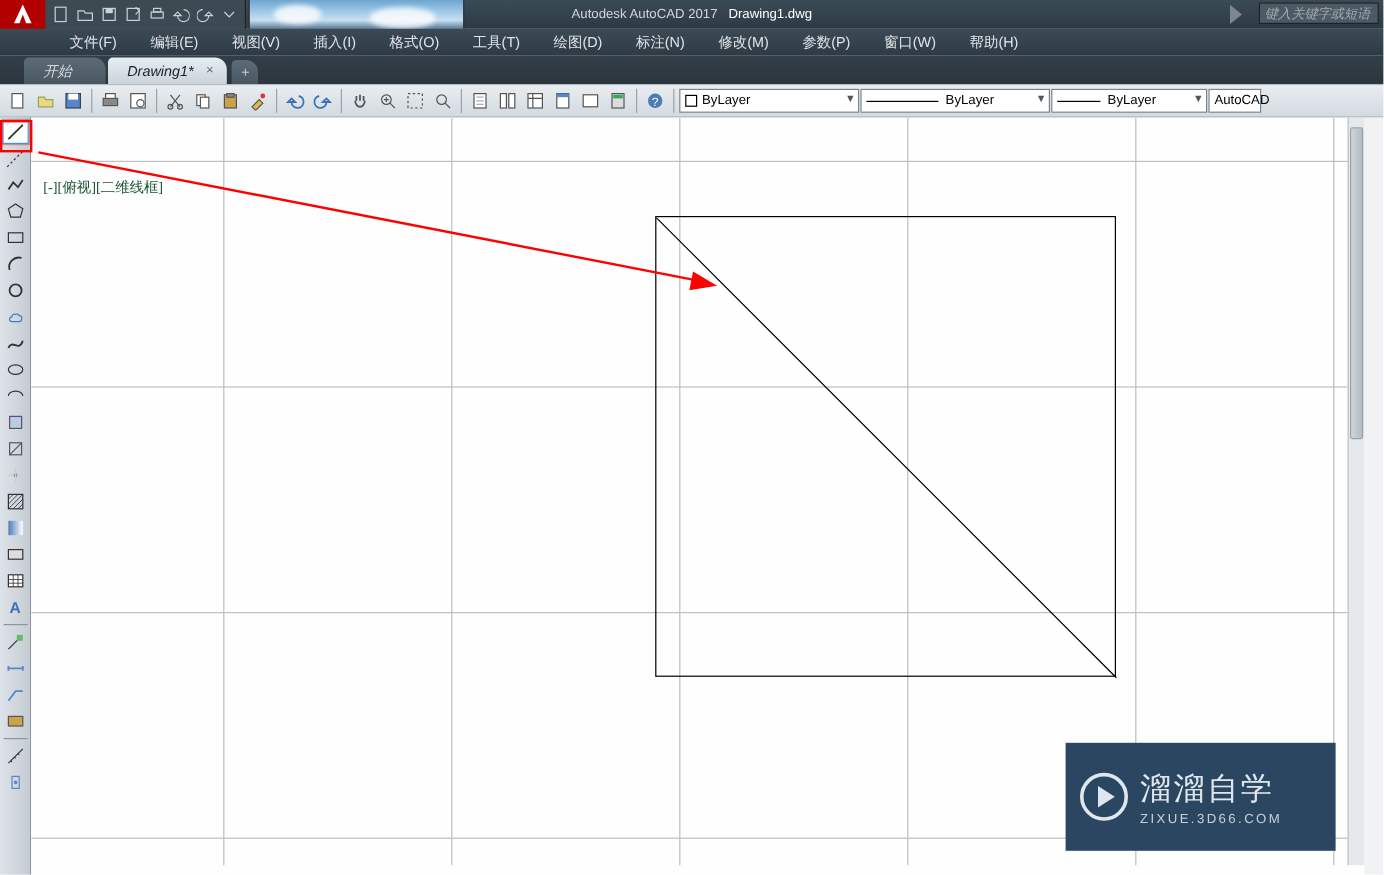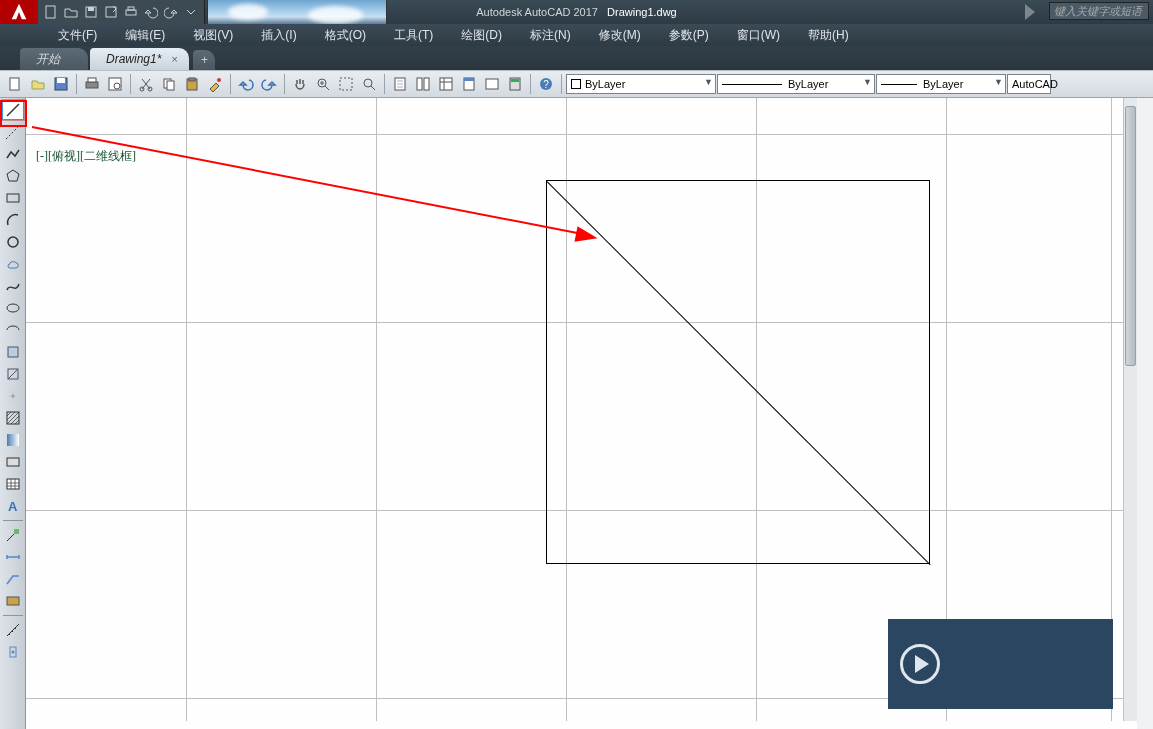--- a/index.html
+++ b/index.html
@@ -495,16 +495,20 @@
 
   <div class="square" style="left:520px; top:82px; width:384px; height:384px"></div>
 
   <div class="diagonal" style="left:521px; top:83px; width:542px; transform:rotate(45deg)"></div>
 
   <div class="arrow-line" style="left:6px; top:28px; width:562px; transform:rotate(11deg)"></div>
   <div class="arrow-head" style="left:550px; top:128px; transform:rotate(11deg)"></div>
 
   <div class="watermark">
     <div class="play"></div>
+    <div class="txt">
+      <div class="big">溜溜自学</div>
+      <div class="sm">ZIXUE.3D66.COM</div>
+    </div>
   </div>
 </div>
 
 <div class="sel-box" style="left:0px; top:100px; width:27px; height:27px"></div>
 
 </body></html>

